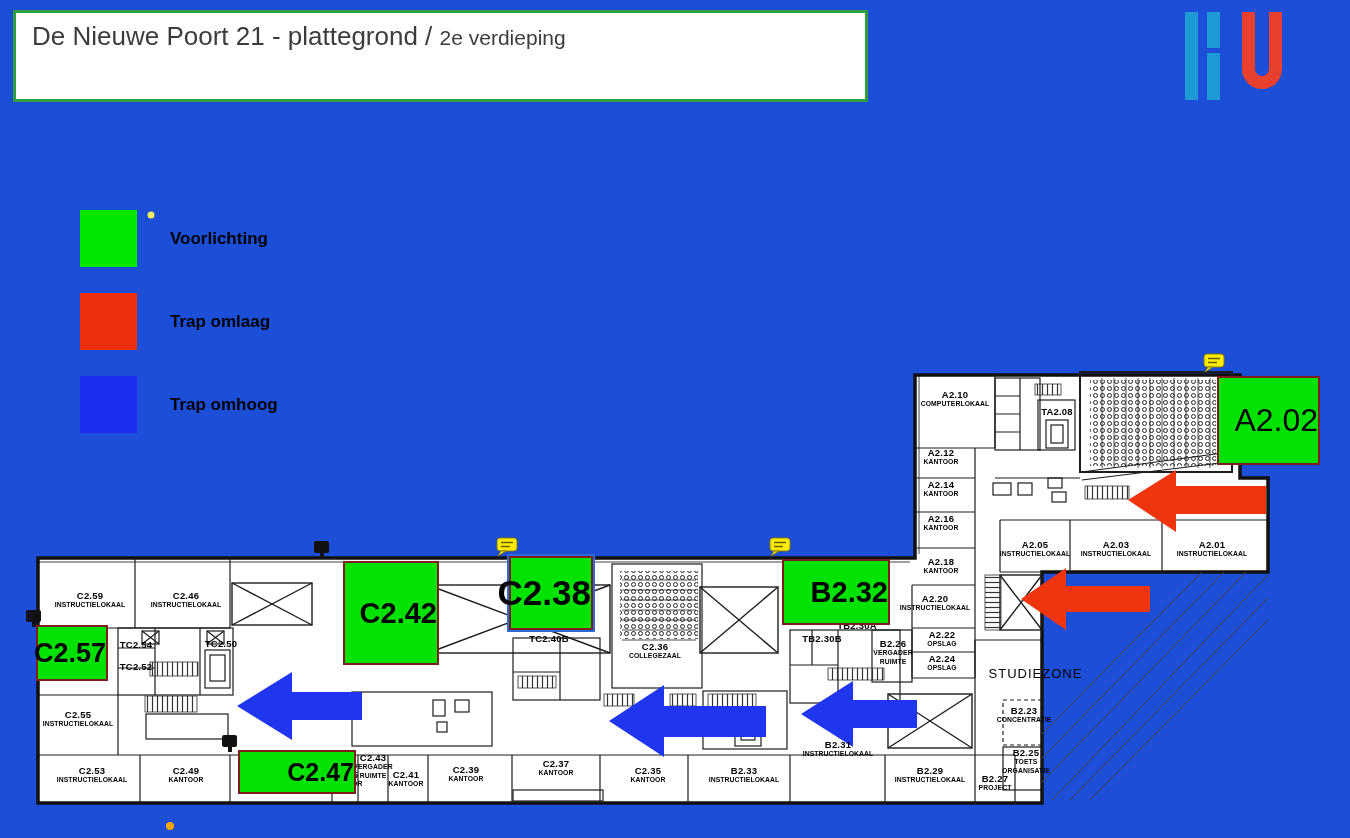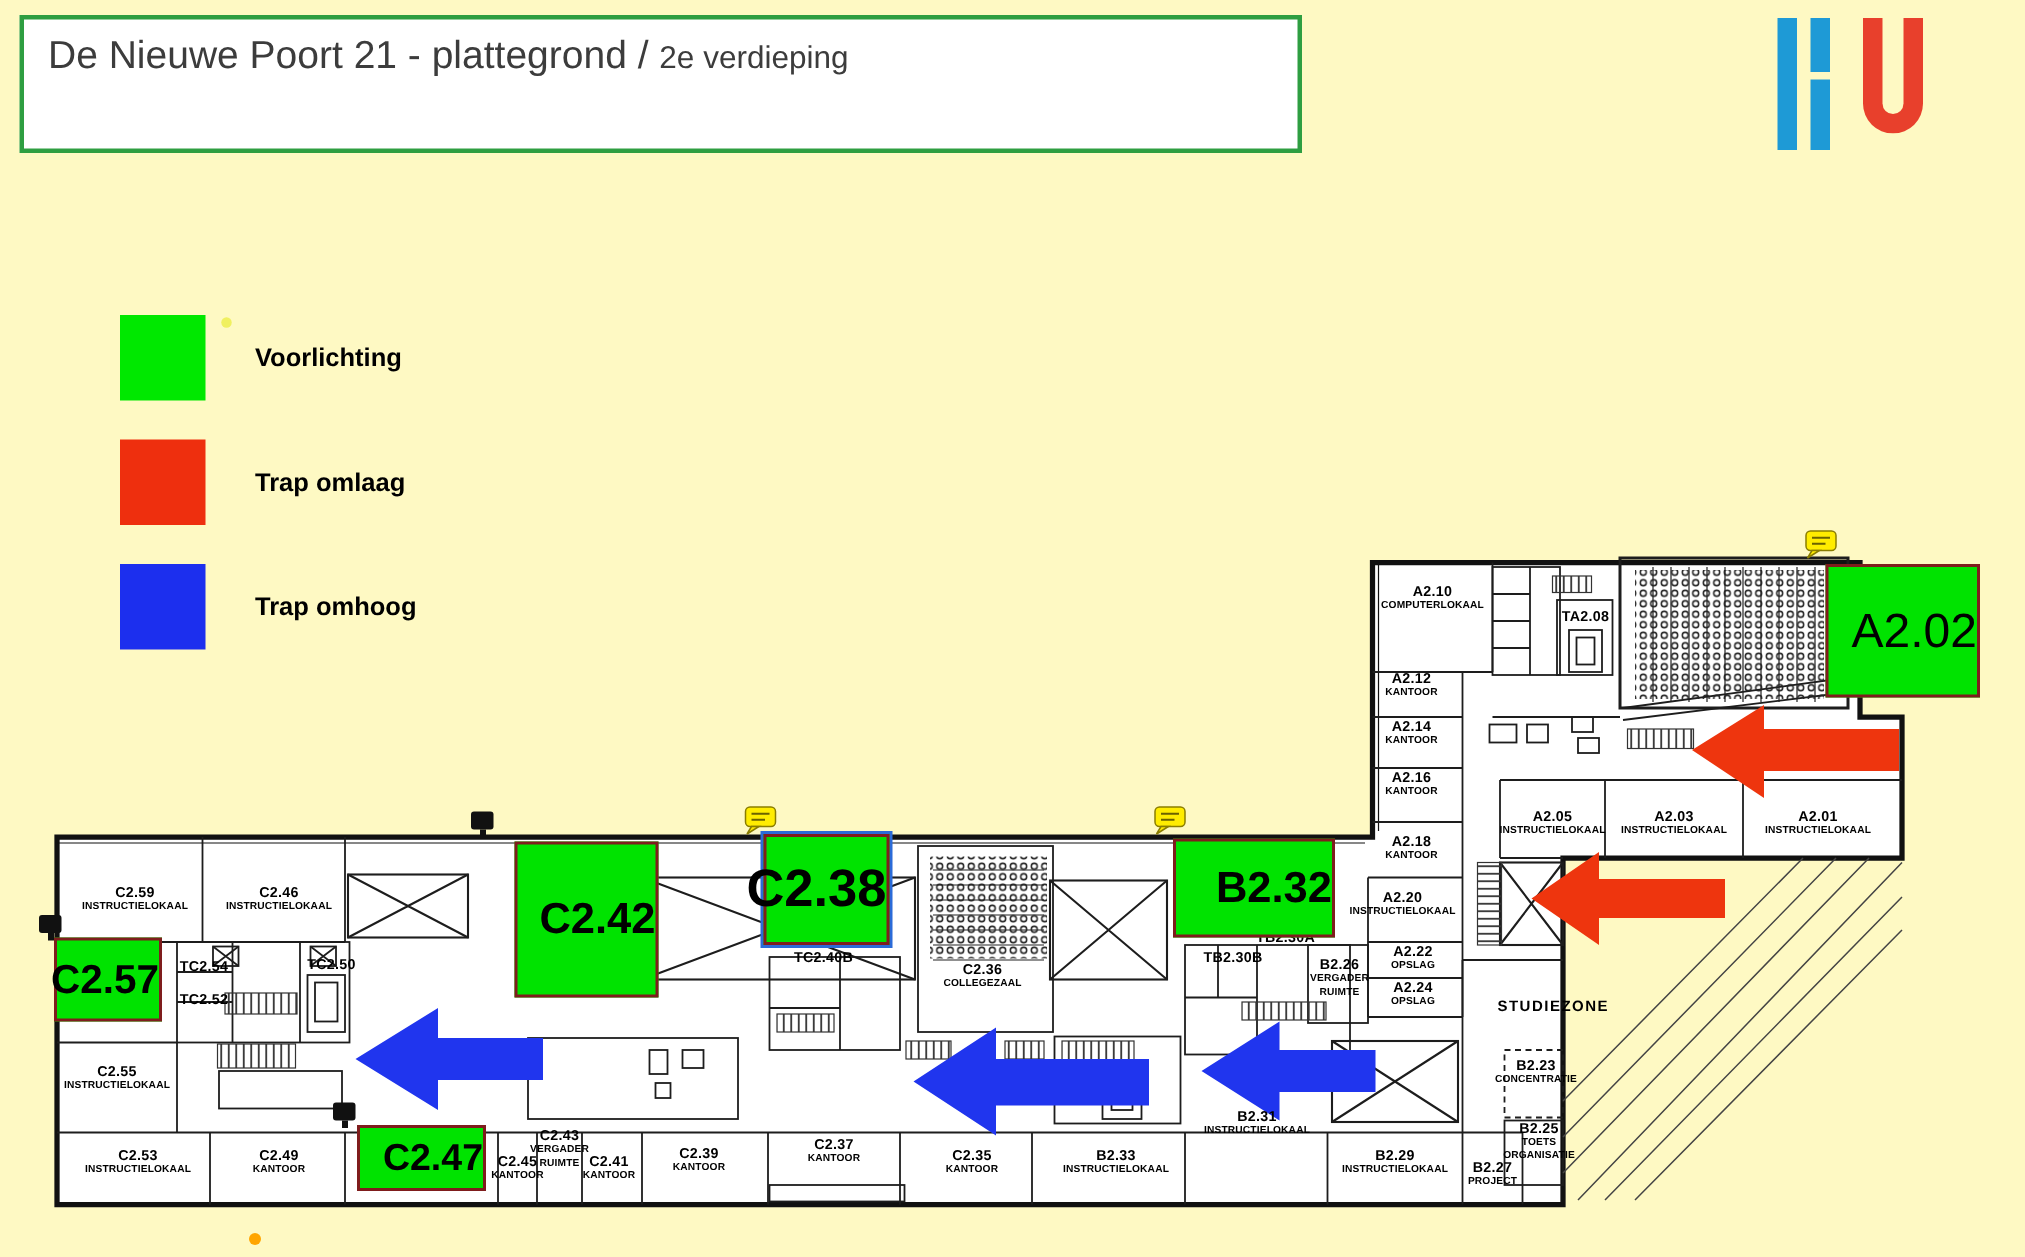--- a/index.html
+++ b/index.html
@@ -1,16 +1,16 @@
 <!DOCTYPE html>
 <html><head>
 <meta charset="utf-8">
 <style>
   html,body{margin:0;padding:0;background:#fff;}
-  #stage{position:relative;width:1350px;height:838px;background:#fef9c3;overflow:hidden;
+  #stage{position:relative;width:1350px;height:838px;background:#1d4ed8;overflow:hidden;
          font-family:"Liberation Sans",sans-serif;}
   
   #title-box{position:absolute;left:13px;top:10px;width:849px;height:86px;
              border:3px solid #2e9e41;background:#fff;}
   #title-line1{margin:8px 0 0 16px;font-size:26px;color:#3c3c3c;white-space:nowrap;}
   #title-line1 .sub{font-size:21px;}
   #title-line2{text-align:center;font-size:24px;color:#9a9a9a;margin-top:2px;}
   #title-line2 .sub{font-size:20px;}
   
   #hu-logo{position:absolute;left:1185px;top:8px;width:110px;height:96px;}
@@ -23,22 +23,22 @@
         border-bottom-left-radius:22px;border-bottom-right-radius:22px;}
   
   .legend-row{position:absolute;left:80px;display:flex;align-items:center;}
   .legend-swatch{width:57px;height:57px;}
   .legend-label{margin-left:33px;font-size:17px;font-weight:700;color:#000;}
   
   #plan-svg{position:absolute;left:0;top:0;z-index:1;}
   .room{position:absolute;z-index:2;transform:translateX(-50%);text-align:center;color:#000;}
   .room .rid{display:block;font-weight:700;font-size:9.5px;line-height:1.1;letter-spacing:.2px;}
   .room .rtype{display:block;font-weight:700;font-size:6.8px;line-height:1.2;white-space:pre-line;letter-spacing:.1px;}
-  .zone-label{position:absolute;z-index:2;transform:translateX(-50%);font-weight:700;
-              font-size:10px;letter-spacing:1px;color:#000;padding-left:31px;}
+  .zone-label{position:absolute;z-index:2;transform:translateX(-50%);font-weight:400;
+              font-size:13px;letter-spacing:1px;color:#000;padding-left:31px;}
   .hl{position:absolute;z-index:3;border:2px solid #7f1d1d;display:flex;align-items:center;
       justify-content:flex-end;font-weight:700;color:#000;}
   .hl.light{font-weight:400;}
 </style>
 </head>
 <body>
 
 <div id="stage">
 
   <div id="title-box">
@@ -378,17 +378,17 @@
     </div>
   <div class="hl" style="left: 509px; top: 556px; width: 80px; height: 70px; font-size: 35px; box-shadow: rgb(43, 107, 216) 0px 0px 0px 2px; background-color: rgb(0, 227, 0);">
     <span>C2.38</span>
     </div>
   <div class="hl" style="left: 322px; top: 561px; width: 92px; height: 100px; font-size: 29px; background-color: rgb(0, 227, 0); margin-left: 21px;">
     <span>C2.42</span>
     </div>
   <div class="hl" style="left: 36px; top: 625px; width: 68px; height: 52px; font-size: 27px; background-color: rgb(0, 227, 0);">
     <span>C2.57</span>
     </div>
-  <div class="hl" style="left: 238px; top: 750px; width: 82px; height: 40px; font-size: 25px; background-color: rgb(0, 227, 0);">
+  <div class="hl" style="left: 238px; top: 750px; width: 82px; height: 40px; font-size: 25px; background-color: rgb(0, 227, 0); padding-left: 32px;">
     <span>C2.47</span>
     </div>
 
 </div>
 
 </body></html>

